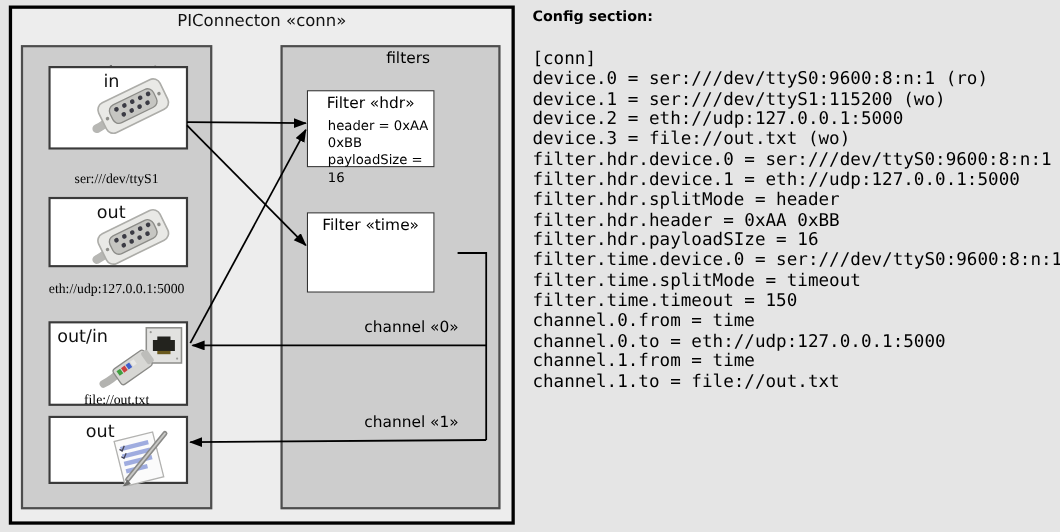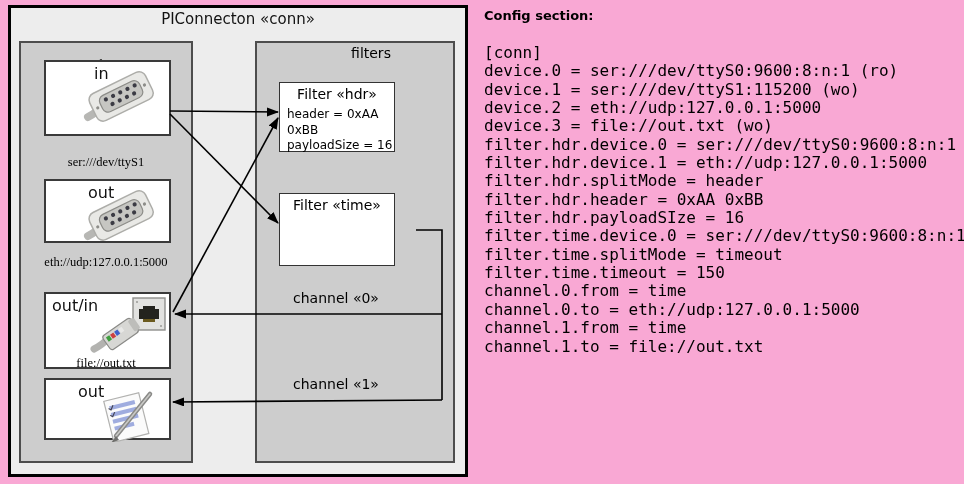--- a/index.html
+++ b/index.html
@@ -1,35 +1,35 @@
 <!DOCTYPE html>
 <html><head>
 <meta charset="utf-8">
 <style>
   html,body{margin:0;padding:0;background:#fff;}
-  .stage{position:relative;width:964px;height:484px;background:#f9a8d4;overflow:hidden;
+  .stage{position:relative;width:964px;height:484px;background:#e5e5e5;overflow:hidden;
          font-family:"DejaVu Sans", sans-serif;color:#000;}
   
   .outer-box{position:absolute;left:8px;top:5px;width:460px;height:472px;
              background:#ededed;border:3px solid #000;box-sizing:border-box;}
   .outer-title{position:absolute;left:8px;top:10px;width:460px;text-align:center;
                font-size:15px;color:#111;}
   .panel{position:absolute;background:#cdcdcd;border:2px solid #4d4d4d;box-sizing:border-box;}
   .devices-panel{left:19px;top:41px;width:174px;height:422px;}
   .filters-panel{left:255px;top:41px;width:200px;height:422px;}
   .filters-label{position:absolute;left:255px;top:45px;width:232px;text-align:center;font-size:14px;}
   .dev-label{position:absolute;left:19px;width:174px;text-align:center;font-size:12.5px;font-family:Liberation Serif, serif;}
   .dev-box{position:absolute;left:44px;width:127px;background:#fff;border:2px solid #3a3a3a;
            box-sizing:border-box;}
   .role{position:absolute;font-size:16px;color:#111;}
   .filter-box{position:absolute;left:279px;width:116px;background:#fff;border:1.5px solid #333;
               box-sizing:border-box;}
   .filter-title{text-align:center;font-size:14px;padding-top:3px;}
-  .filter-prop{font-size:12px;padding-left:7px;line-height:15.5px;}
-  .chan-label{position:absolute;left:255px;width:162px;text-align:center;font-size:14px;}
+  .filter-prop{font-size:12px;padding-left:18px;line-height:15.5px;}
+  .chan-label{position:absolute;left:255px;width:162px;text-align:right;font-size:14px;}
   .wires{position:absolute;left:0;top:0;width:964px;height:484px;pointer-events:none;}
   .icon-svg{position:absolute;}
   
   .config-heading{position:absolute;left:484px;top:8px;font-size:13px;font-weight:bold;
                   font-family:"DejaVu Sans", sans-serif;}
   .config-block{position:absolute;left:484px;top:44px;}
   .cfg-line{font-family:"DejaVu Sans Mono", monospace;font-size:16px;line-height:18.35px;
             white-space:pre;color:#000;}
 </style>
 </head>

